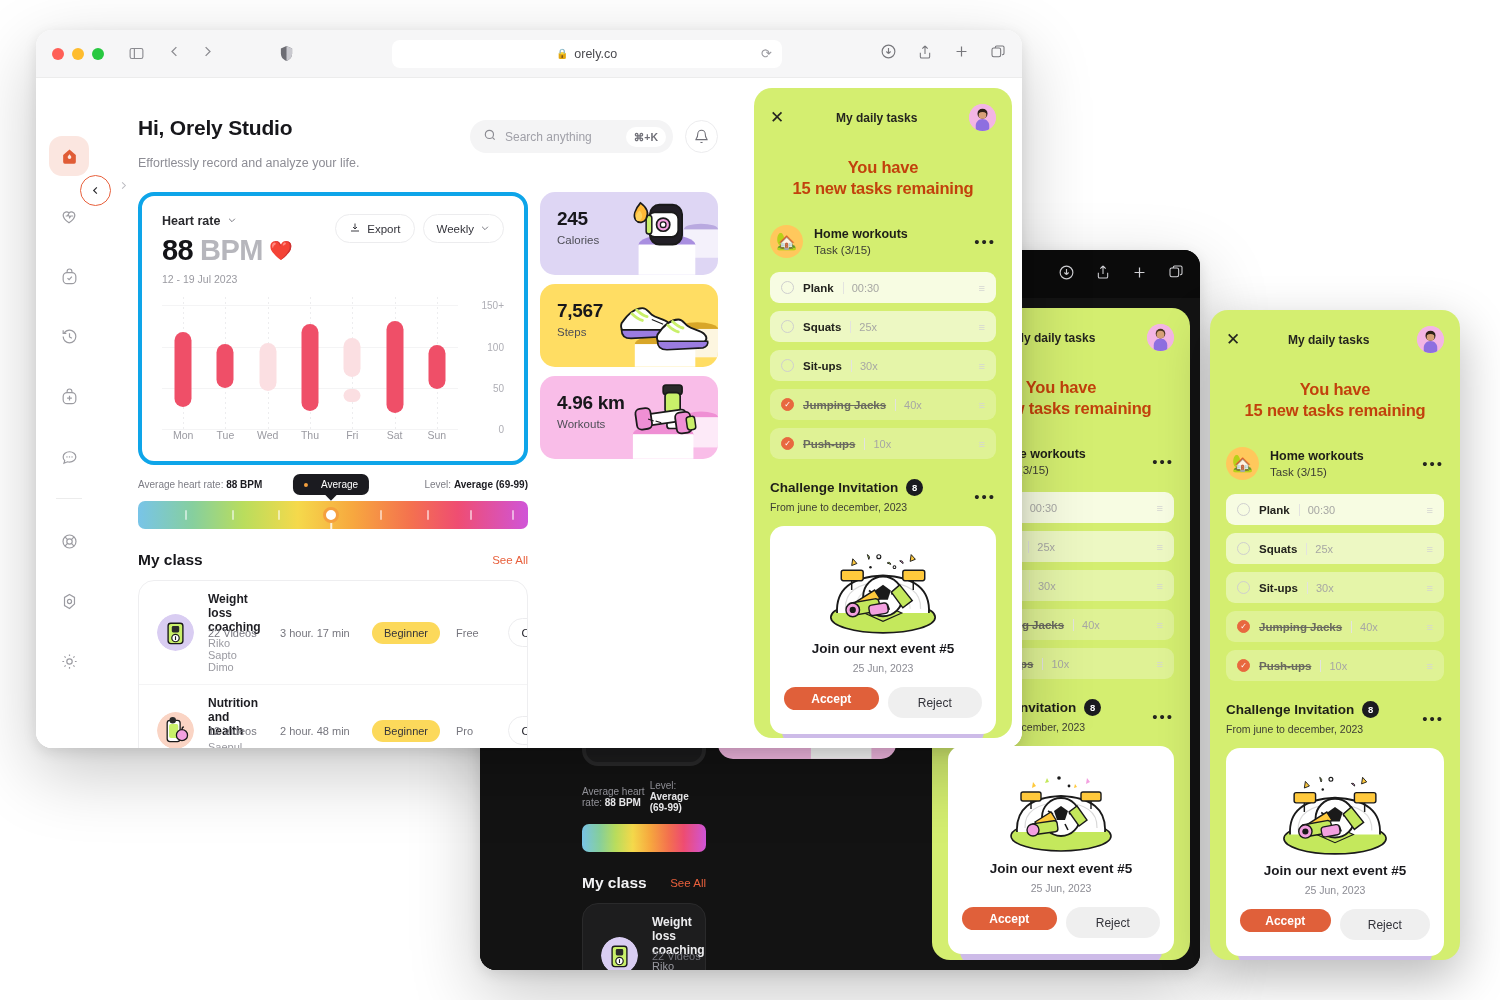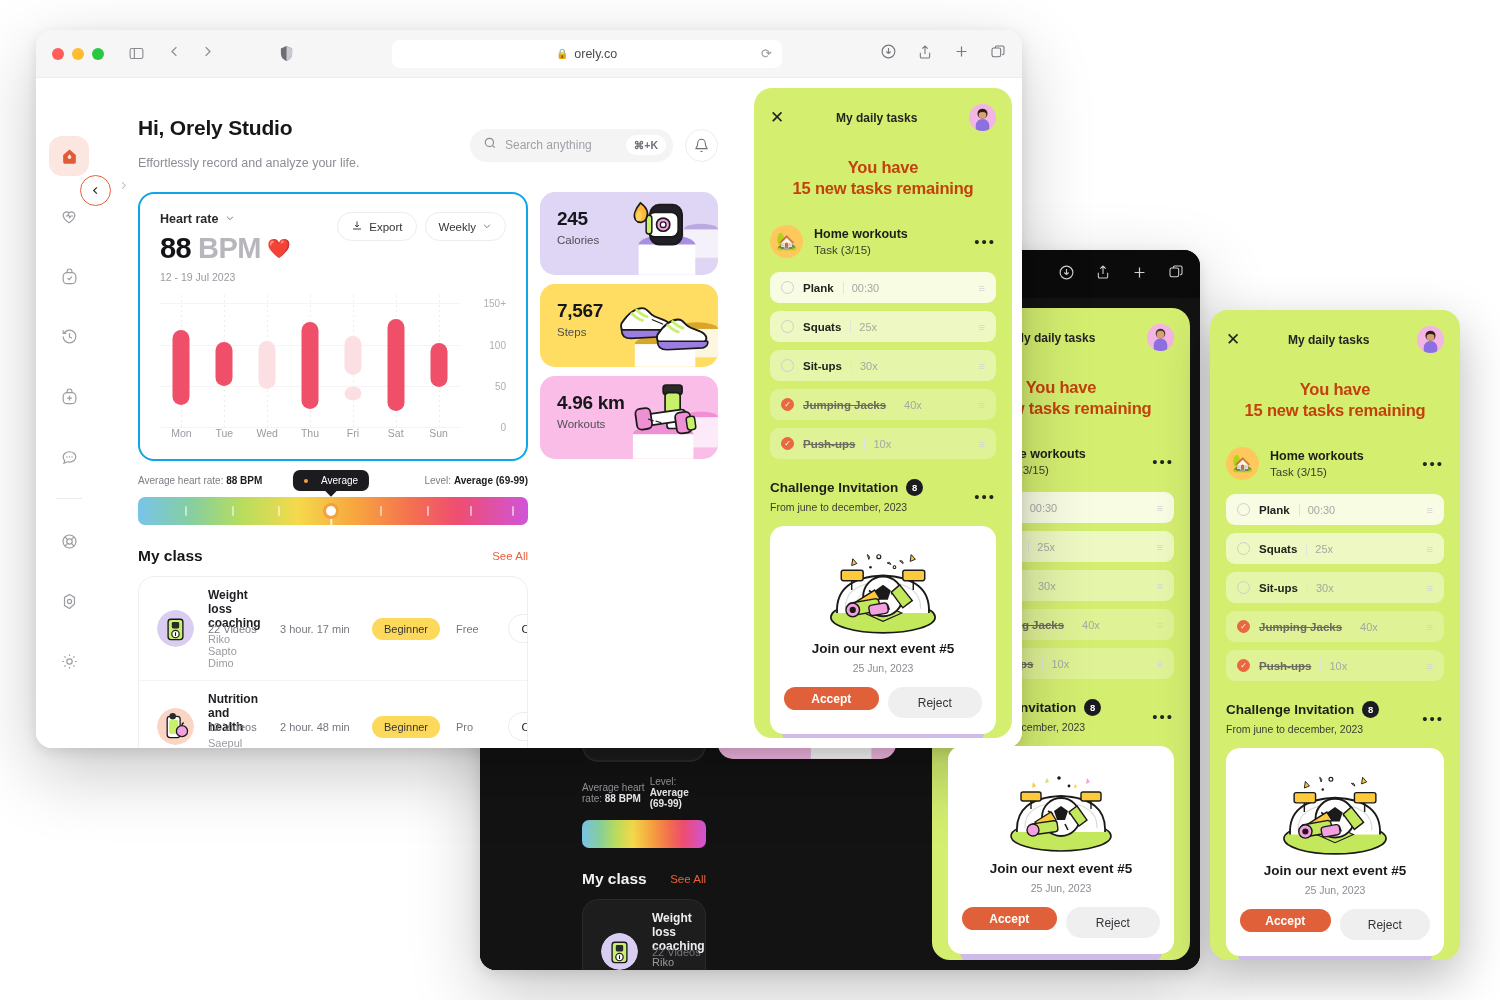--- a/index.html
+++ b/index.html
@@ -74,21 +74,21 @@
     display: flex; align-items: center; justify-content: center;
     color: #2a2a2e; font-size: 12px; z-index: 5;
   }
   .collapse-chev {
     position: absolute; left: 82px; top: 102px; color: #b9b9bf; font-size: 12px; z-index: 5;
   }
 
   
   .main { flex: 1; padding: 38px 36px 0 36px; min-width: 0; }
 
-  .topbar { display: flex; align-items: center; justify-content: space-between; }
+  .topbar { display: flex; align-items: flex-start; justify-content: space-between; }
   .greet-title { font-size: 21px; font-weight: 700; color: #17171b; letter-spacing: -0.2px; }
   .greet-sub { font-size: 12.5px; color: #8d8d95; margin-top: 16px; }
 
   .top-right { display: flex; align-items: center; gap: 12px; margin-top: 4px; }
   .search {
     width: 203px; height: 33px; background: #f4f4f5; border-radius: 18px;
     display: flex; align-items: center; padding: 0 7px 0 13px; gap: 8px;
   }
   .search .ph { flex: 1; font-size: 12px; color: #a0a0a8; }
   .kbd {
@@ -100,21 +100,21 @@
     display: flex; align-items: center; justify-content: center; color: #6e6e76;
   }
 
   
   .content { display: flex; gap: 12px; margin-top: 22px; }
   .col-left { flex: 1; min-width: 0; }
   .col-right { width: 178px; flex: 0 0 178px; display: flex; flex-direction: column; gap: 9px; }
 
   
   .hr-card {
-    border: 2px solid #0ea5e9; border-radius: 16px; padding: 18px 20px 12px 20px;
+    border: 4px solid #0ea5e9; border-radius: 16px; padding: 18px 20px 12px 20px;
     background: #fff;
   }
   .hr-head { display: flex; align-items: flex-start; justify-content: space-between; }
   .hr-label { font-size: 12.5px; font-weight: 600; color: #2a2a2e; display: flex; align-items: center; gap: 7px; }
   .hr-big { font-size: 29px; font-weight: 800; color: #141418; margin-top: 6px; letter-spacing: -0.6px; display: flex; align-items: center; gap: 7px;}
   .hr-big .unit { color: #b6b6bc; font-weight: 700; }
   .hr-date { font-size: 10.5px; color: #9a9aa1; margin-top: 6px; }
 
   .pill-btn {
     height: 29px; border: 1px solid #ececee; border-radius: 16px;

